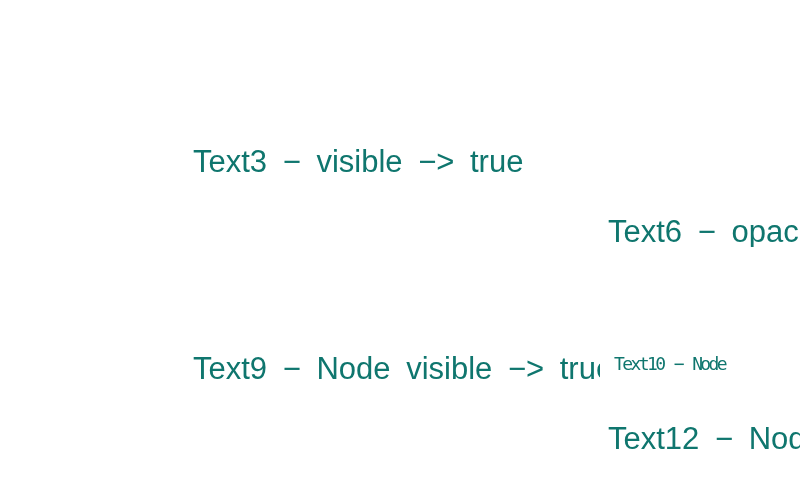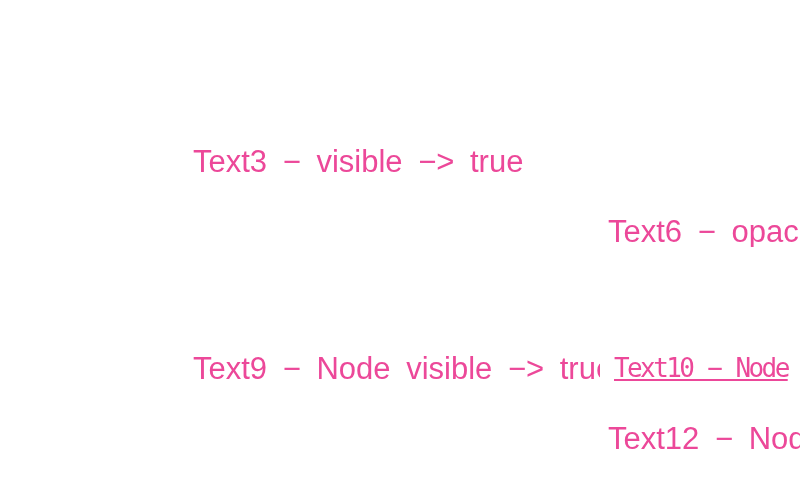--- a/index.html
+++ b/index.html
@@ -9,37 +9,36 @@
   }
   .screen {
     position: relative;
     width: 800px;
     height: 480px;
     background: #ffffff;
     overflow: hidden;
   }
   .t {
     position: absolute;
-    color: #ec4899;
+    color: #0f766e;
     line-height: 1;
     white-space: pre;
     overflow: hidden;
     display: block;
   }
   .prop {
     font-family: "Liberation Sans", sans-serif;
     font-size: 31px;
     word-spacing: 7px;
   }
   .mono {
     font-family: "DejaVu Sans Mono", monospace;
-    font-size: 26px;
+    font-size: 18px;
     letter-spacing: -2.6px;
     word-spacing: 2px;
-    text-decoration: underline;
   }
   .seg-text3  { left: 193px; top: 146px; width: 600px; }
   .seg-text6  { left: 608px; top: 216px; width: 192px; }
   .seg-text9  { left: 193px; top: 353px; width: 407px; }
   .seg-text10 { left: 614px; top: 355px; width: 186px; }
   .seg-text11 { left: 193px; top: 423px; width: 410px; }
   .seg-text12 { left: 608px; top: 423px; width: 192px; }
 </style>
 </head>
 <body>

